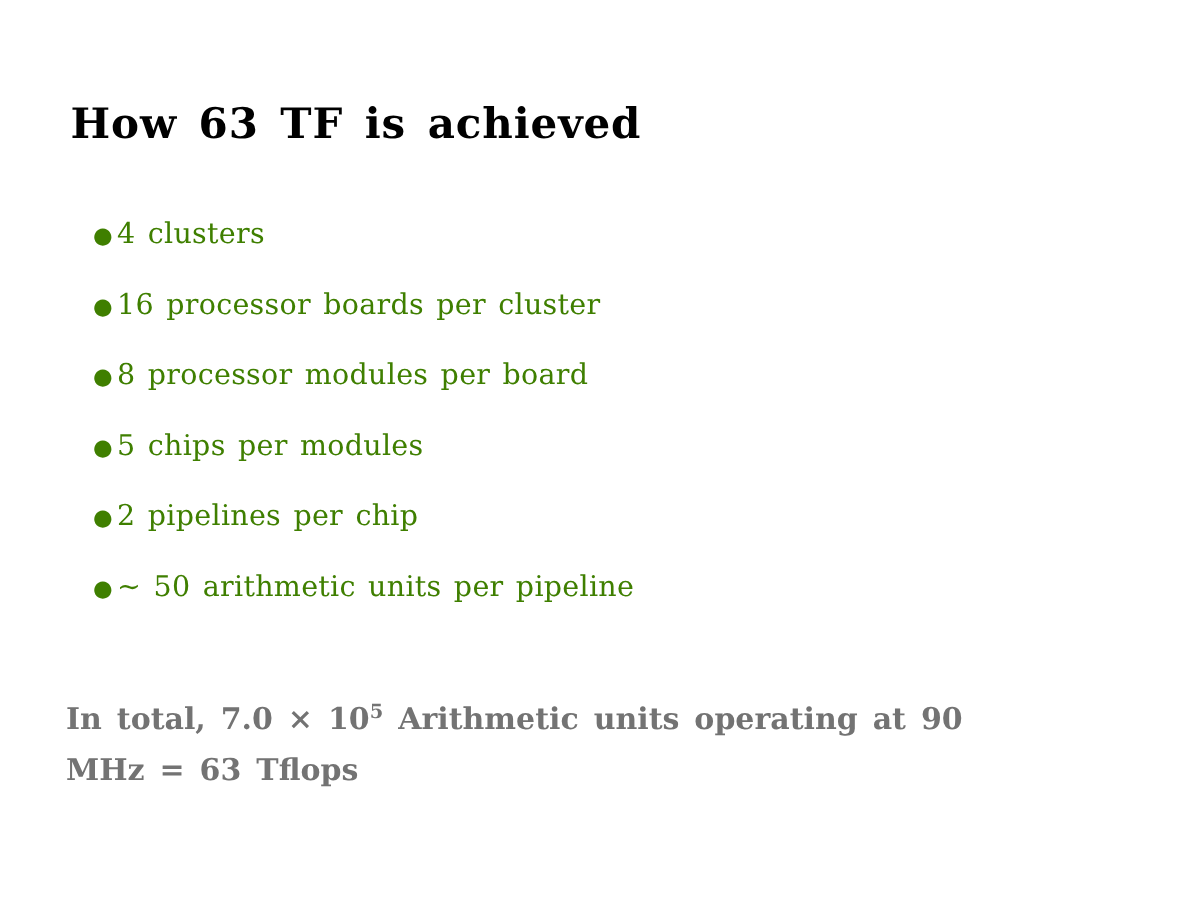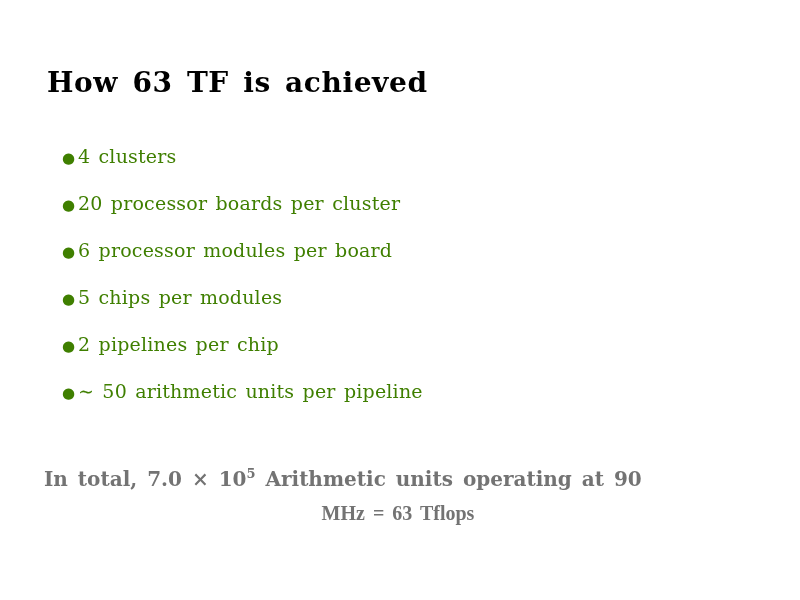--- a/index.html
+++ b/index.html
@@ -73,43 +73,42 @@
     line-height: 34px;
     text-align: justify;
     word-spacing: 3px;
   }
   .total-block .sup {
     font-size: 13px;
     vertical-align: super;
     line-height: 0;
   }
   .total-line-2 {
-    text-align: center;
-    font-family: Liberation Serif, serif;
+    text-align: left;
   }
 </style>
 </head>
 <body>
 
 <div class="slide">
 
   <div class="slide-title">How 63 TF is achieved</div>
 
   <ul class="bullet-list">
     <li class="bullet-item">
       <span class="bullet-dot">●</span>
       <span class="bullet-text">4 clusters</span>
     </li>
     <li class="bullet-item">
       <span class="bullet-dot">●</span>
-      <span class="bullet-text">20 processor boards per cluster</span>
+      <span class="bullet-text">16 processor boards per cluster</span>
     </li>
     <li class="bullet-item">
       <span class="bullet-dot">●</span>
-      <span class="bullet-text">6 processor modules per board</span>
+      <span class="bullet-text">8 processor modules per board</span>
     </li>
     <li class="bullet-item">
       <span class="bullet-dot">●</span>
       <span class="bullet-text">5 chips per modules</span>
     </li>
     <li class="bullet-item">
       <span class="bullet-dot">●</span>
       <span class="bullet-text">2 pipelines per chip</span>
     </li>
     <li class="bullet-item">

